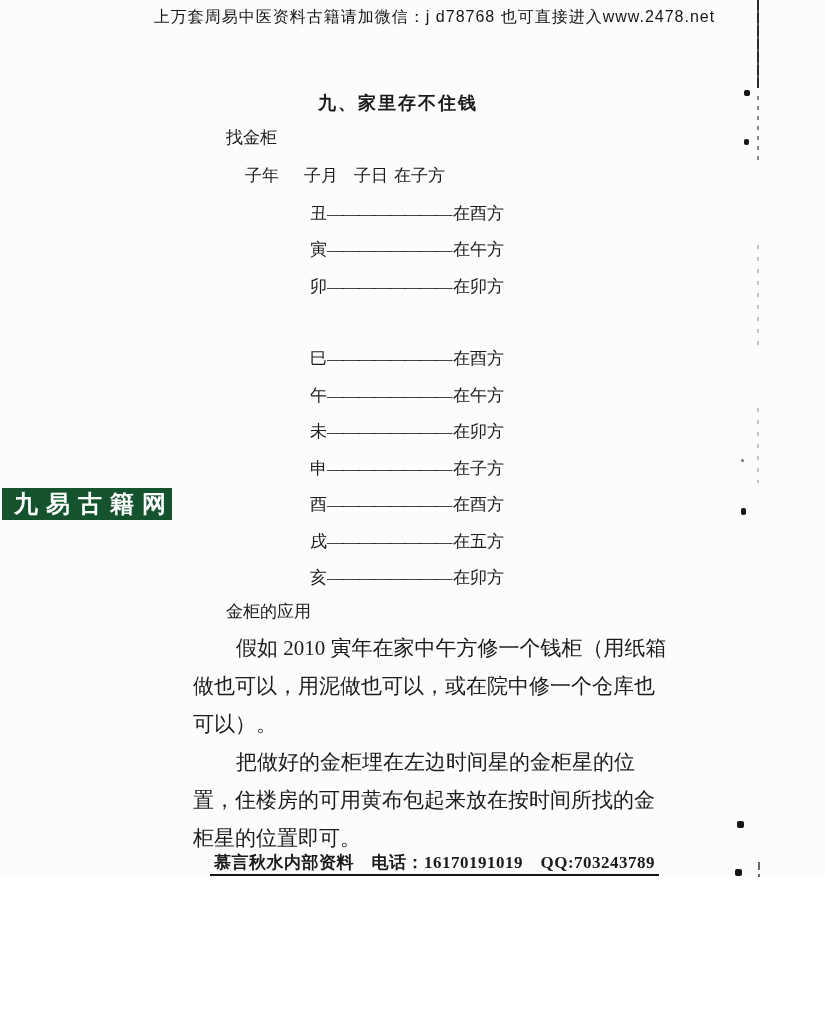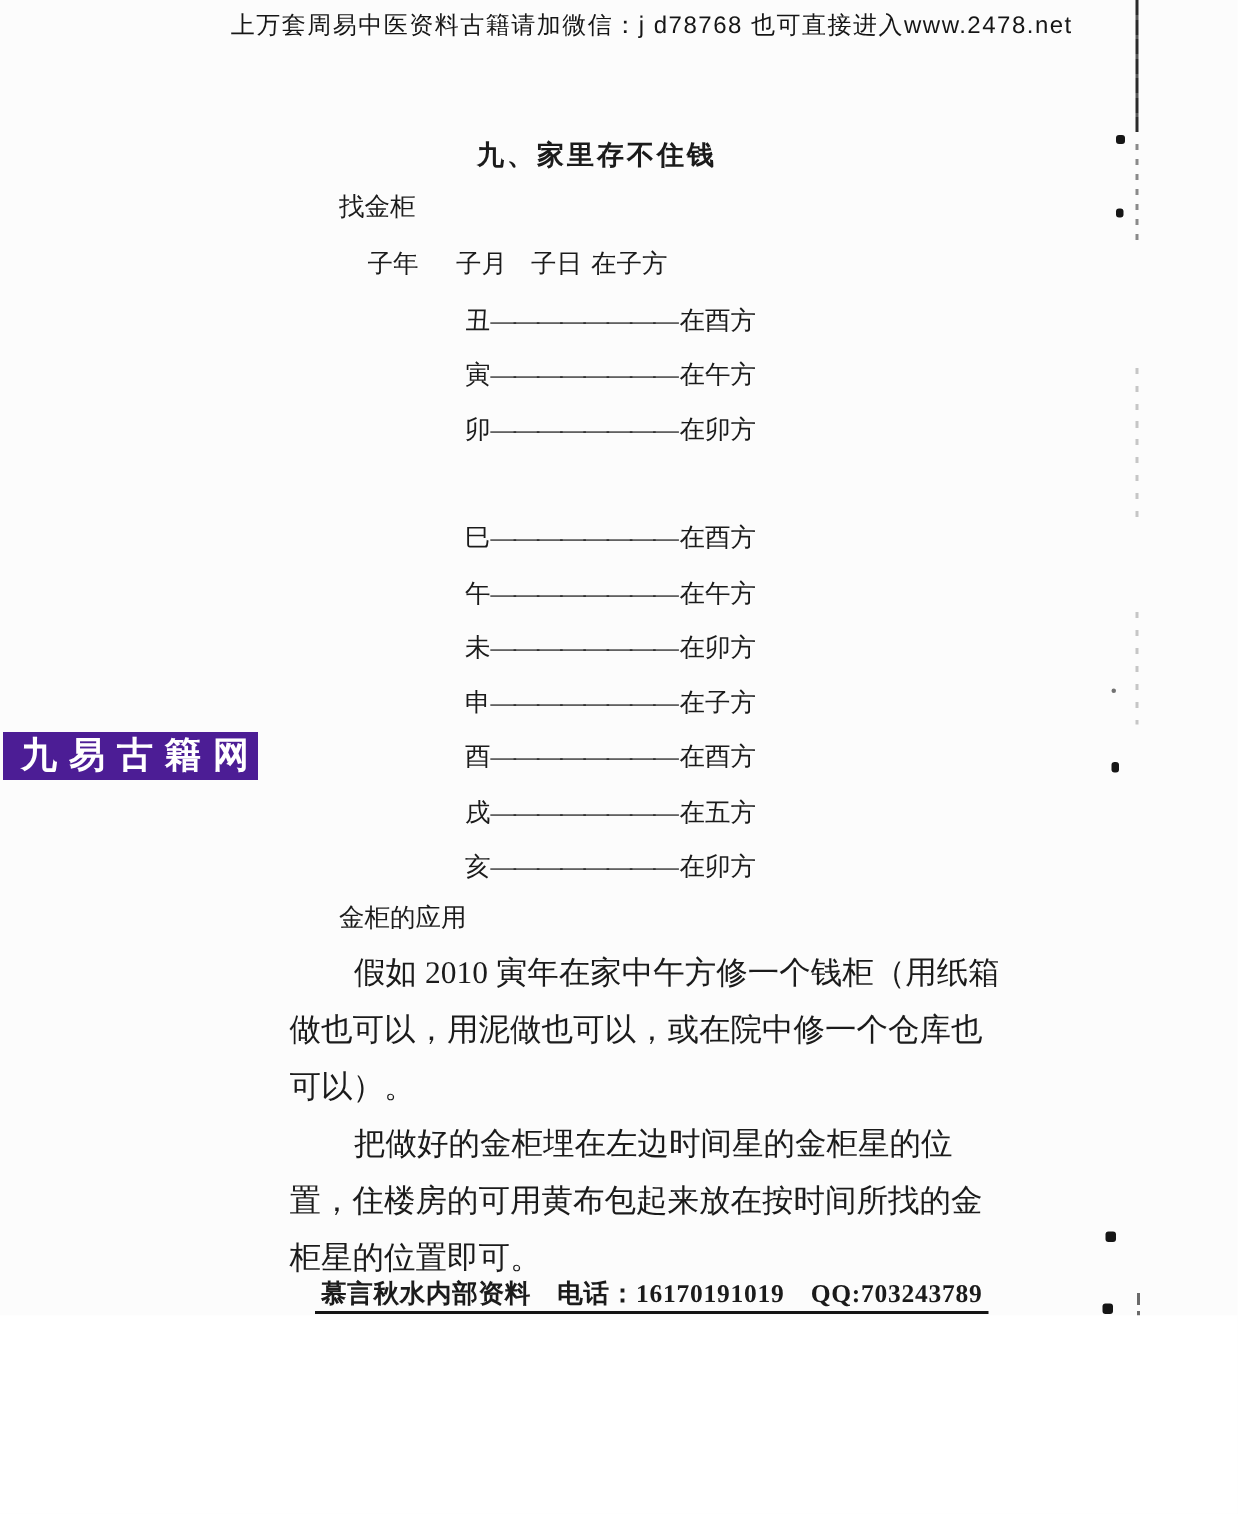--- a/index.html
+++ b/index.html
@@ -83,21 +83,21 @@
     position: absolute;
     top: 905px; left: 0; right: 0;
     text-align: center;
     font-size: 13px;
     color: #333;
   }
   .watermark {
     position: absolute;
     left: 2px; top: 488px;
     width: 170px; height: 32px;
-    background: #4c1d95;
+    background: #14532d;
     color: #ffffff;
     font-size: 24px;
     font-weight: bold;
     letter-spacing: 8px;
     line-height: 32px;
     padding-left: 12px;
     box-sizing: border-box;
     white-space: nowrap;
   }
   

